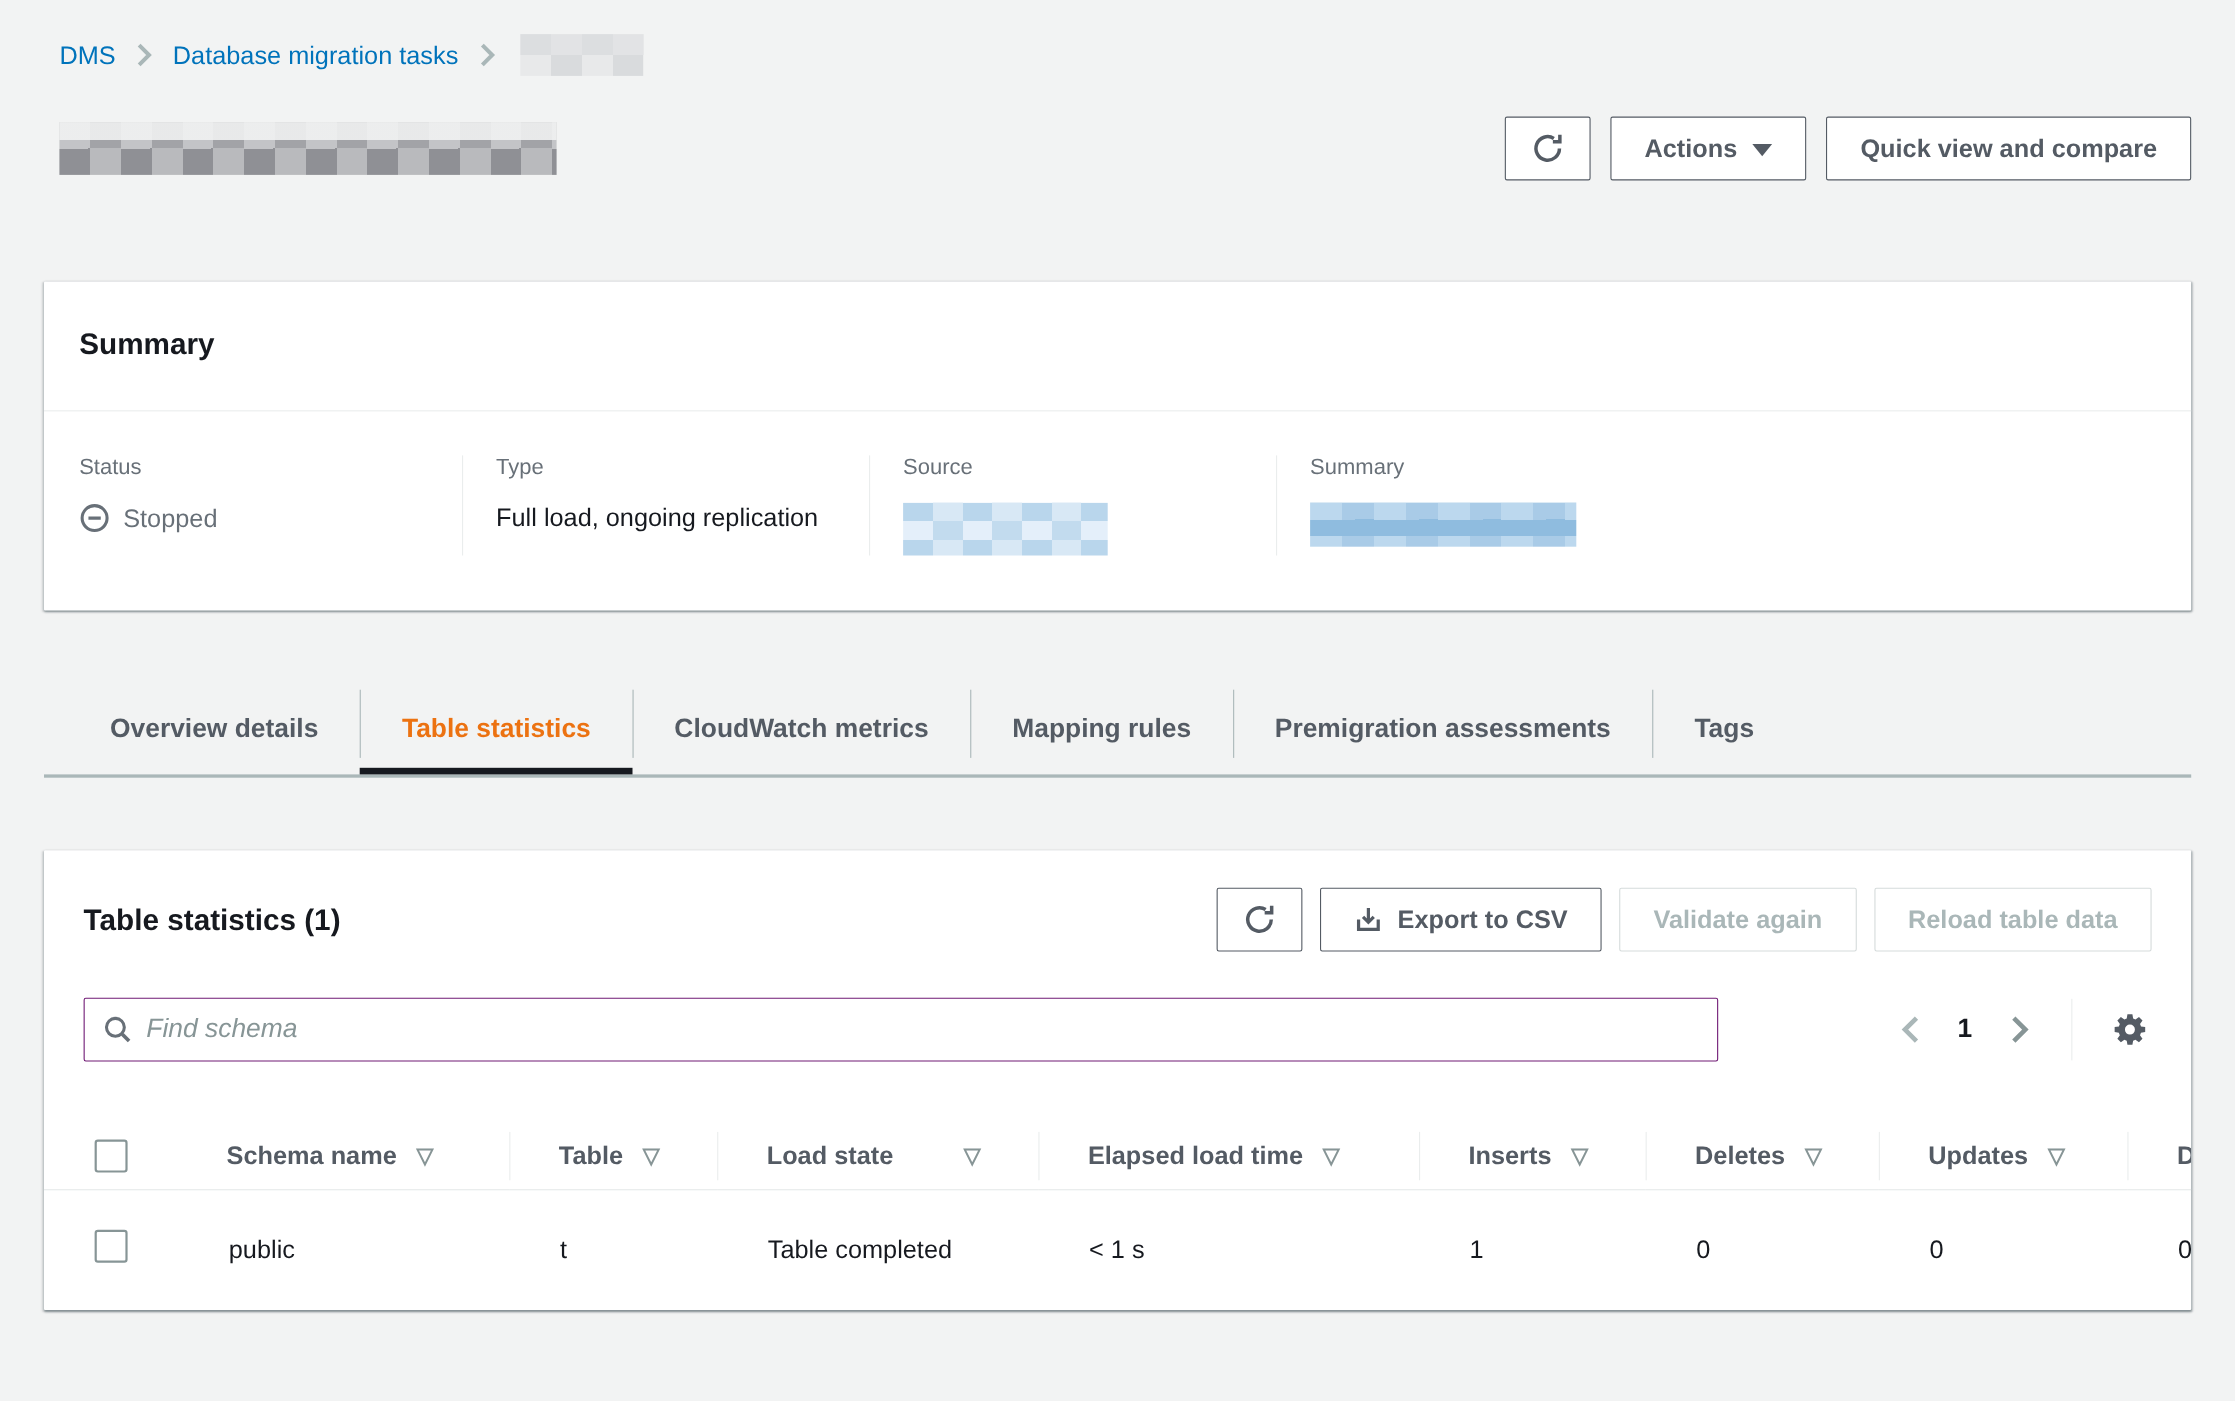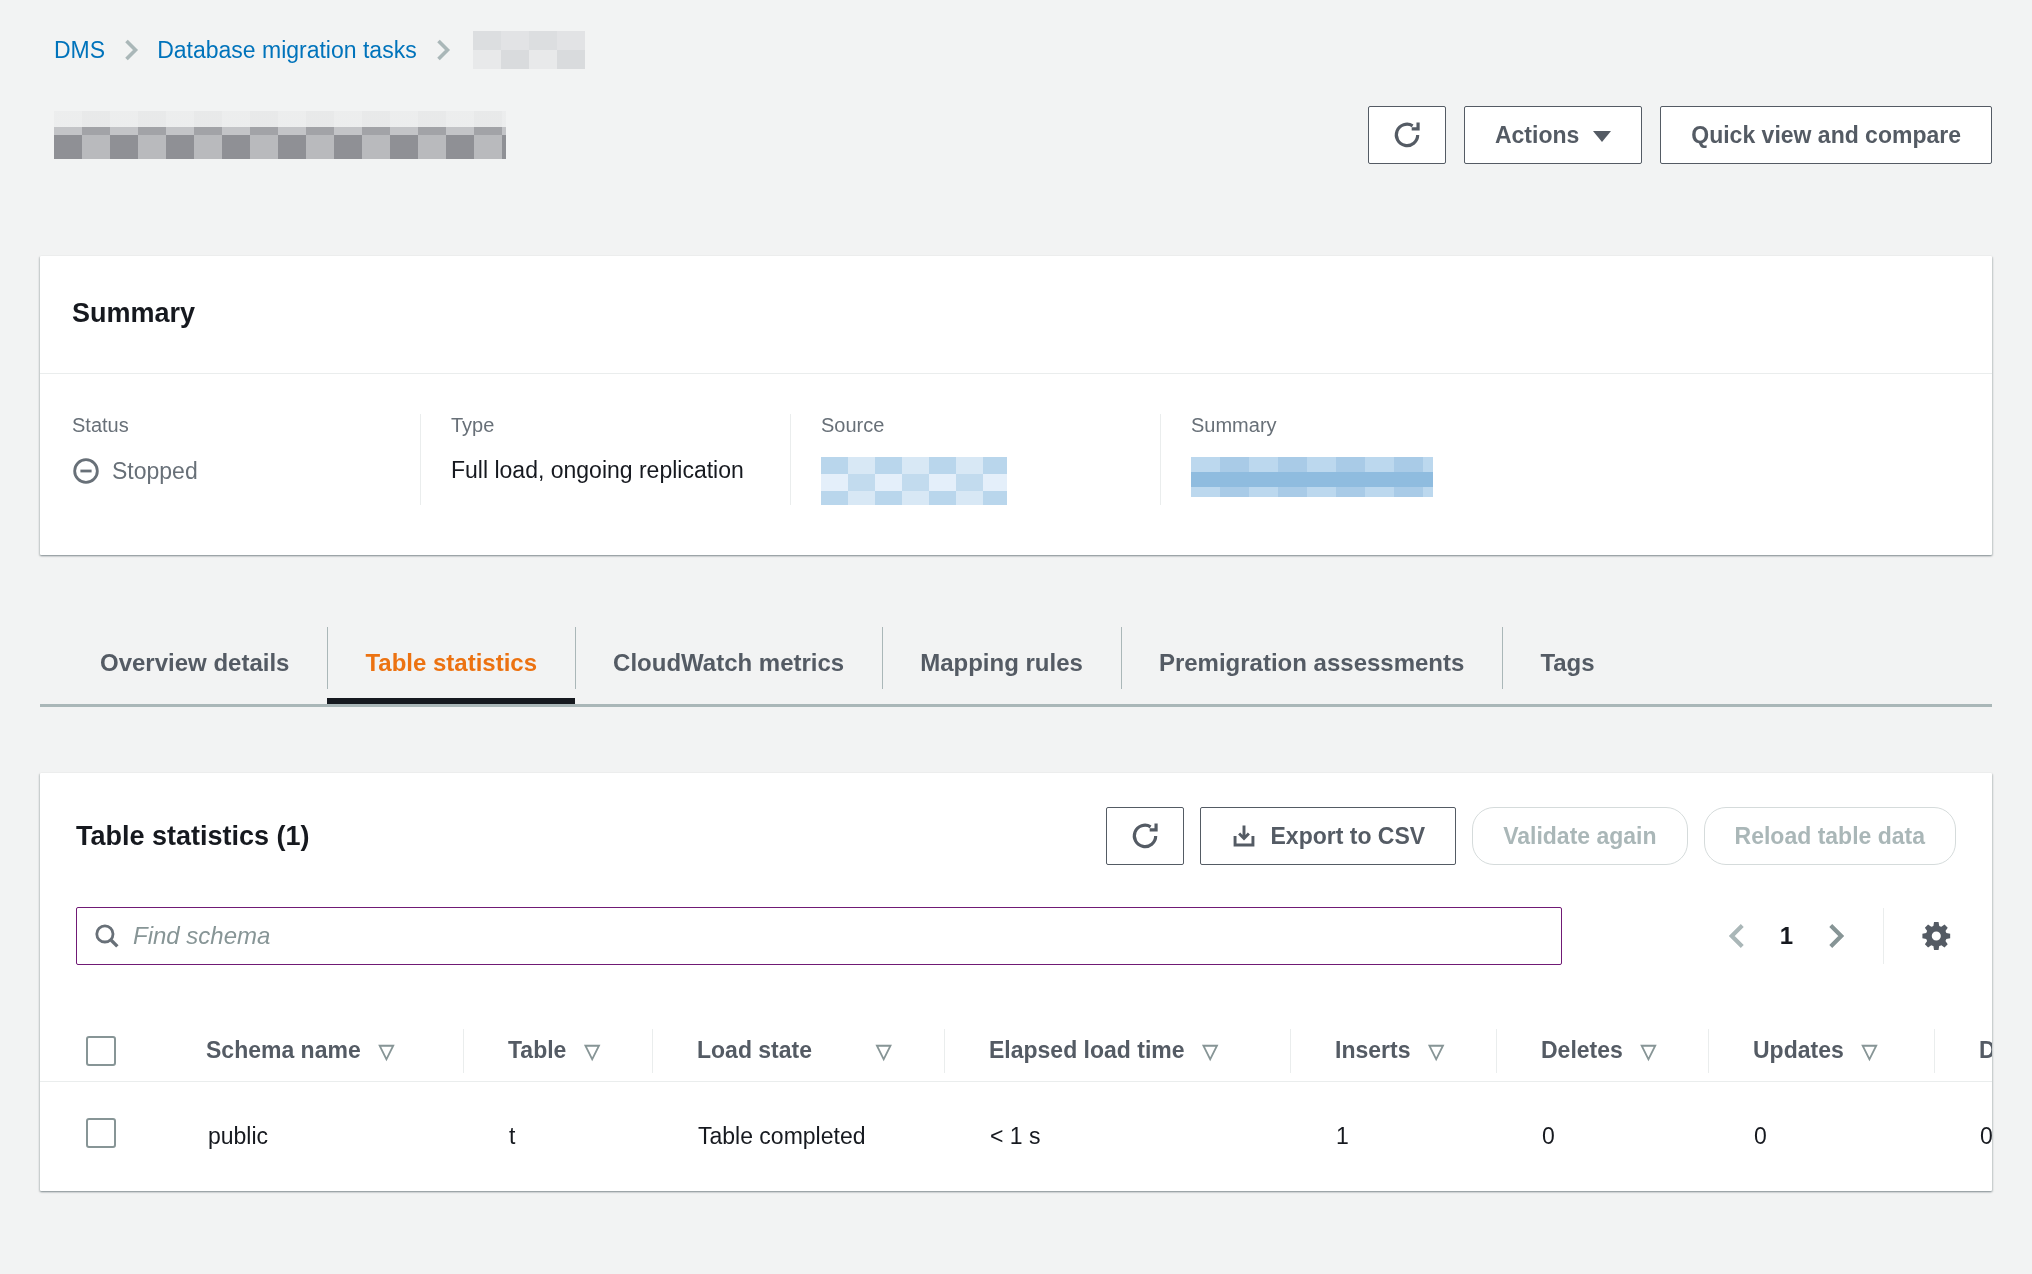--- a/index.html
+++ b/index.html
@@ -47,21 +47,21 @@
   .btn {
     display: inline-flex; align-items: center; justify-content: center; gap: 14px;
     height: 58px; padding: 0 30px;
     background: #fff; border: 1px solid #545b64; border-radius: 2px;
     color: #545b64; font-weight: bold; font-size: 23px;
     font-family: "Liberation Sans", sans-serif;
     cursor: pointer;
   }
   .btn.icon-only { width: 78px; padding: 0; }
   .btn:disabled, .btn.disabled {
-    border-color: #d5dbdb; color: #aab7b8; cursor: default; border-radius: 22px;
+    border-color: #d5dbdb; color: #aab7b8; cursor: default;
   }
   .caret-down { display: inline-block; width: 0; height: 0;
     border-left: 9px solid transparent; border-right: 9px solid transparent;
     border-top: 11px solid #545b64; margin-top: 2px; }
 
   
   .card {
     background: #fff; border-radius: 1px;
     box-shadow: 0 1px 2px 0 rgba(0,28,36,.3), 1px 1px 2px 0 rgba(0,28,36,.12), -1px 1px 2px 0 rgba(0,28,36,.12);
   }

